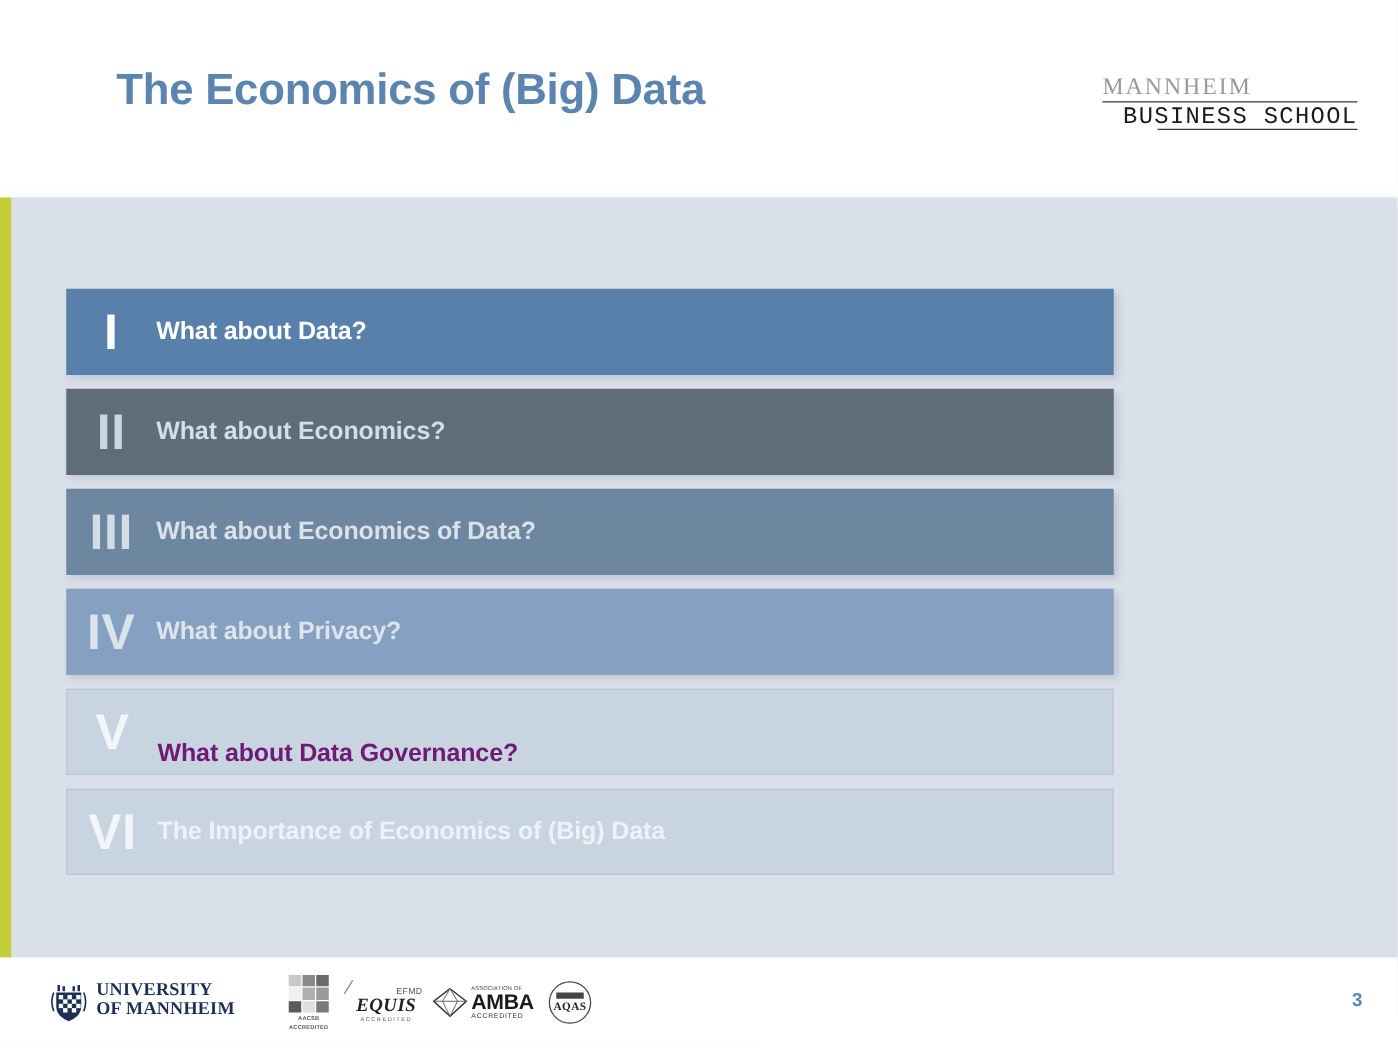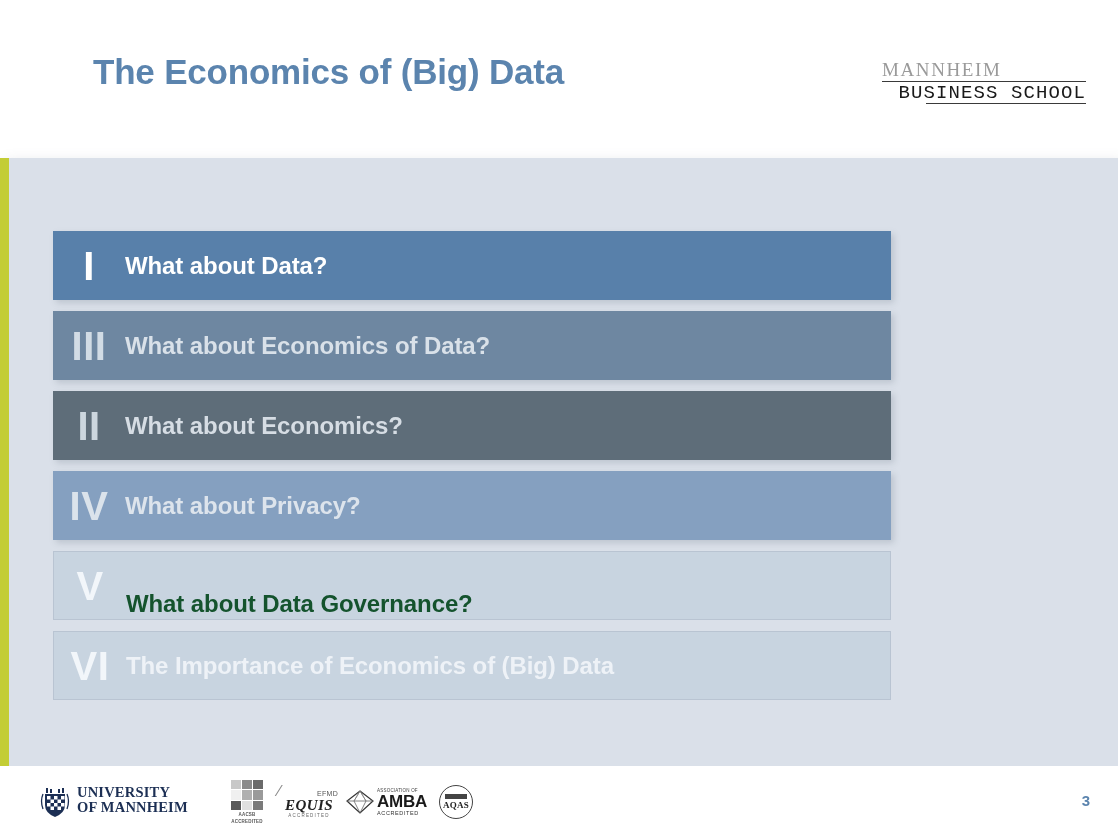--- a/index.html
+++ b/index.html
@@ -129,21 +129,21 @@
     width: 72px;
     text-align: center;
     font-size: 40px;
     font-weight: bold;
     line-height: 1;
     letter-spacing: 0.5px;
   }
 
   .bar-label {
     flex: 1 1 auto;
-    font-size: 24px;
+    font-size: 20px;
     font-weight: bold;
     letter-spacing: -0.1px;
     white-space: nowrap;
   }
 
   
   .footer {
     position: absolute;
     left: 0;
     top: 766px;
@@ -240,38 +240,38 @@
   <div class="content-panel" style="background: rgb(218, 224, 233);">
     <div class="accent-stripe" style="background: rgb(195, 205, 53);"></div>
 
     <div class="agenda">
 
       <div class="agenda-bar" style="background: rgb(88, 128, 170);">
         <div class="bar-numeral" style="color: rgb(255, 255, 255);">I</div>
         <div class="bar-label" style="color: rgb(255, 255, 255);">What about Data?</div>
       </div>
 
+      <div class="agenda-bar" style="background: rgb(94, 109, 121);">
+        <div class="bar-numeral" style="color: rgb(204, 214, 222);">II</div>
+        <div class="bar-label" style="color: rgb(214, 221, 228);">What about Economics?</div>
+      </div>
+
       <div class="agenda-bar" style="background: rgb(110, 135, 161);">
         <div class="bar-numeral" style="color: rgb(210, 220, 229);">III</div>
         <div class="bar-label" style="color: rgb(217, 225, 233);">What about Economics of Data?</div>
       </div>
 
-      <div class="agenda-bar" style="background: rgb(94, 109, 121);">
-        <div class="bar-numeral" style="color: rgb(204, 214, 222);">II</div>
-        <div class="bar-label" style="color: rgb(214, 221, 228);">What about Economics?</div>
-      </div>
-
       <div class="agenda-bar" style="background: rgb(133, 160, 192);">
         <div class="bar-numeral" style="color: rgb(219, 227, 235);">IV</div>
         <div class="bar-label" style="color: rgb(221, 228, 236);">What about Privacy?</div>
       </div>
 
       <div class="agenda-bar" style="background: rgb(200, 212, 224); border: 1px solid rgb(185, 196, 210); box-shadow: none;">
         <div class="bar-numeral" style="color: rgb(242, 246, 250);">V</div>
-        <div class="bar-label" style="color: #14532d; margin-top: 36px;">What about Data Governance?</div>
+        <div class="bar-label" style="color: #701a75; margin-top: 36px;">What about Data Governance?</div>
       </div>
 
       <div class="agenda-bar" style="background: rgb(200, 212, 224); border: 1px solid rgb(185, 196, 210); box-shadow: none;">
         <div class="bar-numeral" style="color: rgb(242, 246, 250);">VI</div>
         <div class="bar-label" style="color: rgb(238, 242, 247);">The Importance of Economics of (Big) Data</div>
       </div>
 
     </div>
   </div>
 

